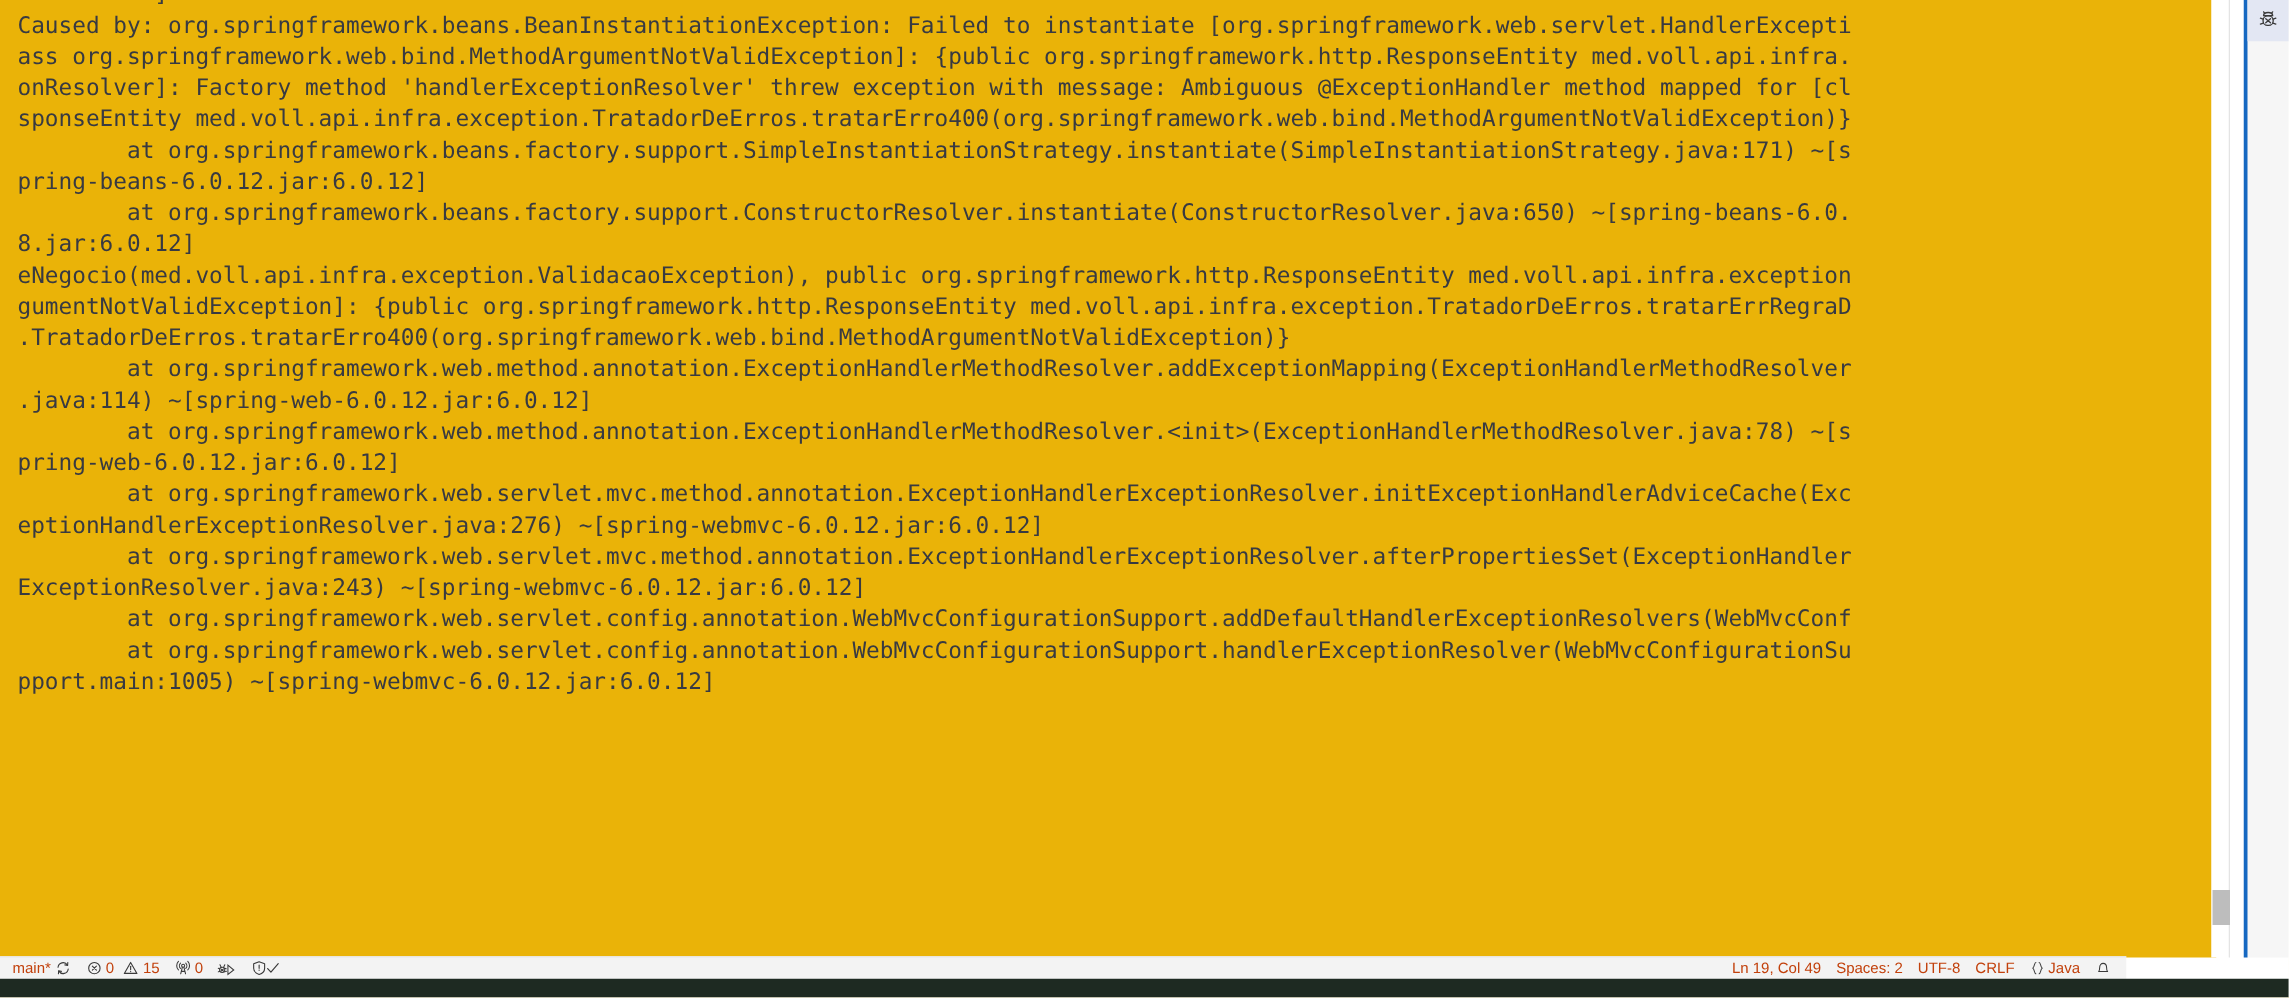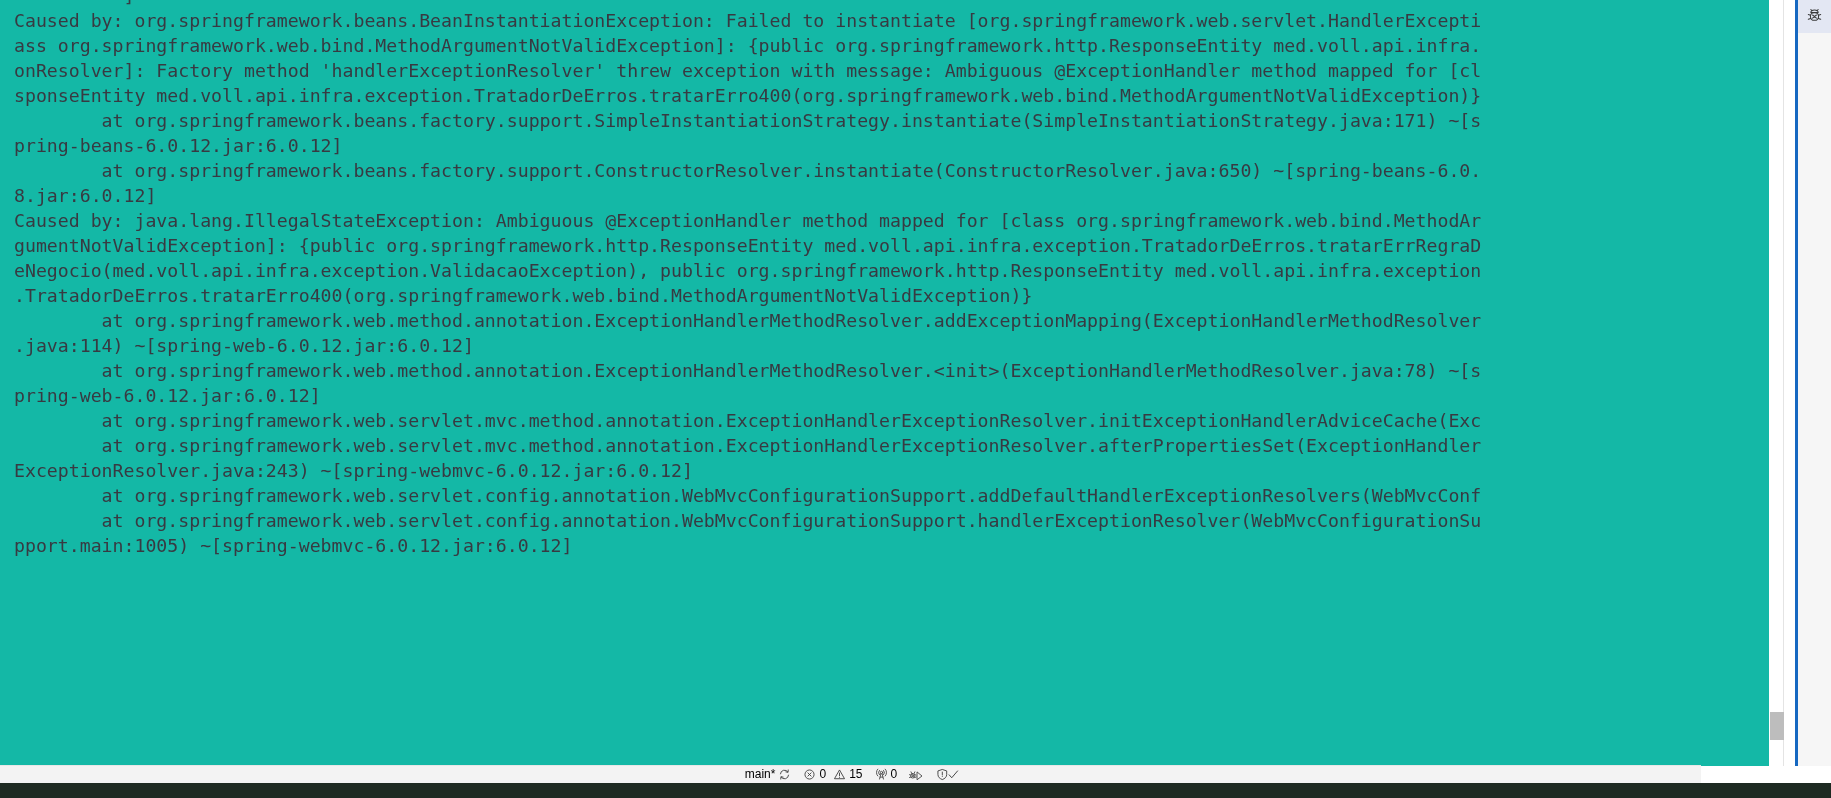--- a/index.html
+++ b/index.html
@@ -21,21 +21,21 @@
     overflow: hidden;
   }
 
   
   #editor-area {
     position: absolute;
     left: 0;
     top: 0;
     width: 1773px;
     height: 766px;
-    background: #14b8a6;
+    background: #eab308;
     overflow: hidden;
   }
 
   #code-surface {
     position: absolute;
     left: 0;
     top: -17px;
     width: 1770px;
     padding: 0;
   }
@@ -100,22 +100,21 @@
     left: 0;
     bottom: 15px;
     width: 1701px;
     height: 17px;
     background: #f3f3f3;
     border-top: 1px solid #e7e7e7;
     display: flex;
     align-items: center;
     font-family: "Liberation Sans", sans-serif;
     font-size: 12px;
-    color: #000000;
-    flex-direction: column;
+    color: #c2410c;
   }
   #status-left {
     display: flex;
     align-items: center;
     padding-left: 4px;
   }
   #status-right {
     display: flex;
     align-items: flex-start;
     margin-left: auto;
@@ -152,29 +151,29 @@
     <div id="code-surface">
         <div class="code-line">          ]</div>
         <div class="code-line">Caused by: org.springframework.beans.BeanInstantiationException: Failed to instantiate [org.springframework.web.servlet.HandlerExcepti</div>
         <div class="code-line">ass org.springframework.web.bind.MethodArgumentNotValidException]: {public org.springframework.http.ResponseEntity med.voll.api.infra.</div>
         <div class="code-line">onResolver]: Factory method 'handlerExceptionResolver' threw exception with message: Ambiguous @ExceptionHandler method mapped for [cl</div>
         <div class="code-line">sponseEntity med.voll.api.infra.exception.TratadorDeErros.tratarErro400(org.springframework.web.bind.MethodArgumentNotValidException)}</div>
         <div class="code-line">        at org.springframework.beans.factory.support.SimpleInstantiationStrategy.instantiate(SimpleInstantiationStrategy.java:171) ~[s</div>
         <div class="code-line">pring-beans-6.0.12.jar:6.0.12]</div>
         <div class="code-line">        at org.springframework.beans.factory.support.ConstructorResolver.instantiate(ConstructorResolver.java:650) ~[spring-beans-6.0.</div>
         <div class="code-line">8.jar:6.0.12]</div>
-        <div class="code-line">Caused by: java.lang.IllegalStateException: Ambiguous @ExceptionHandler method mapped for [class org.springframework.web.bind.MethodAr</div>
+        <div class="code-line">eNegocio(med.voll.api.infra.exception.ValidacaoException), public org.springframework.http.ResponseEntity med.voll.api.infra.exception</div>
         <div class="code-line">gumentNotValidException]: {public org.springframework.http.ResponseEntity med.voll.api.infra.exception.TratadorDeErros.tratarErrRegraD</div>
-        <div class="code-line">eNegocio(med.voll.api.infra.exception.ValidacaoException), public org.springframework.http.ResponseEntity med.voll.api.infra.exception</div>
         <div class="code-line">.TratadorDeErros.tratarErro400(org.springframework.web.bind.MethodArgumentNotValidException)}</div>
         <div class="code-line">        at org.springframework.web.method.annotation.ExceptionHandlerMethodResolver.addExceptionMapping(ExceptionHandlerMethodResolver</div>
         <div class="code-line">.java:114) ~[spring-web-6.0.12.jar:6.0.12]</div>
         <div class="code-line">        at org.springframework.web.method.annotation.ExceptionHandlerMethodResolver.&lt;init&gt;(ExceptionHandlerMethodResolver.java:78) ~[s</div>
         <div class="code-line">pring-web-6.0.12.jar:6.0.12]</div>
         <div class="code-line">        at org.springframework.web.servlet.mvc.method.annotation.ExceptionHandlerExceptionResolver.initExceptionHandlerAdviceCache(Exc</div>
+        <div class="code-line">eptionHandlerExceptionResolver.java:276) ~[spring-webmvc-6.0.12.jar:6.0.12]</div>
         <div class="code-line">        at org.springframework.web.servlet.mvc.method.annotation.ExceptionHandlerExceptionResolver.afterPropertiesSet(ExceptionHandler</div>
         <div class="code-line">ExceptionResolver.java:243) ~[spring-webmvc-6.0.12.jar:6.0.12]</div>
         <div class="code-line">        at org.springframework.web.servlet.config.annotation.WebMvcConfigurationSupport.addDefaultHandlerExceptionResolvers(WebMvcConf</div>
         <div class="code-line">        at org.springframework.web.servlet.config.annotation.WebMvcConfigurationSupport.handlerExceptionResolver(WebMvcConfigurationSu</div>
         <div class="code-line">pport.main:1005) ~[spring-webmvc-6.0.12.jar:6.0.12]</div>
       </div>
   </div>
 
   <div id="overview-ruler"></div>
   <div id="scroll-thumb"></div>

